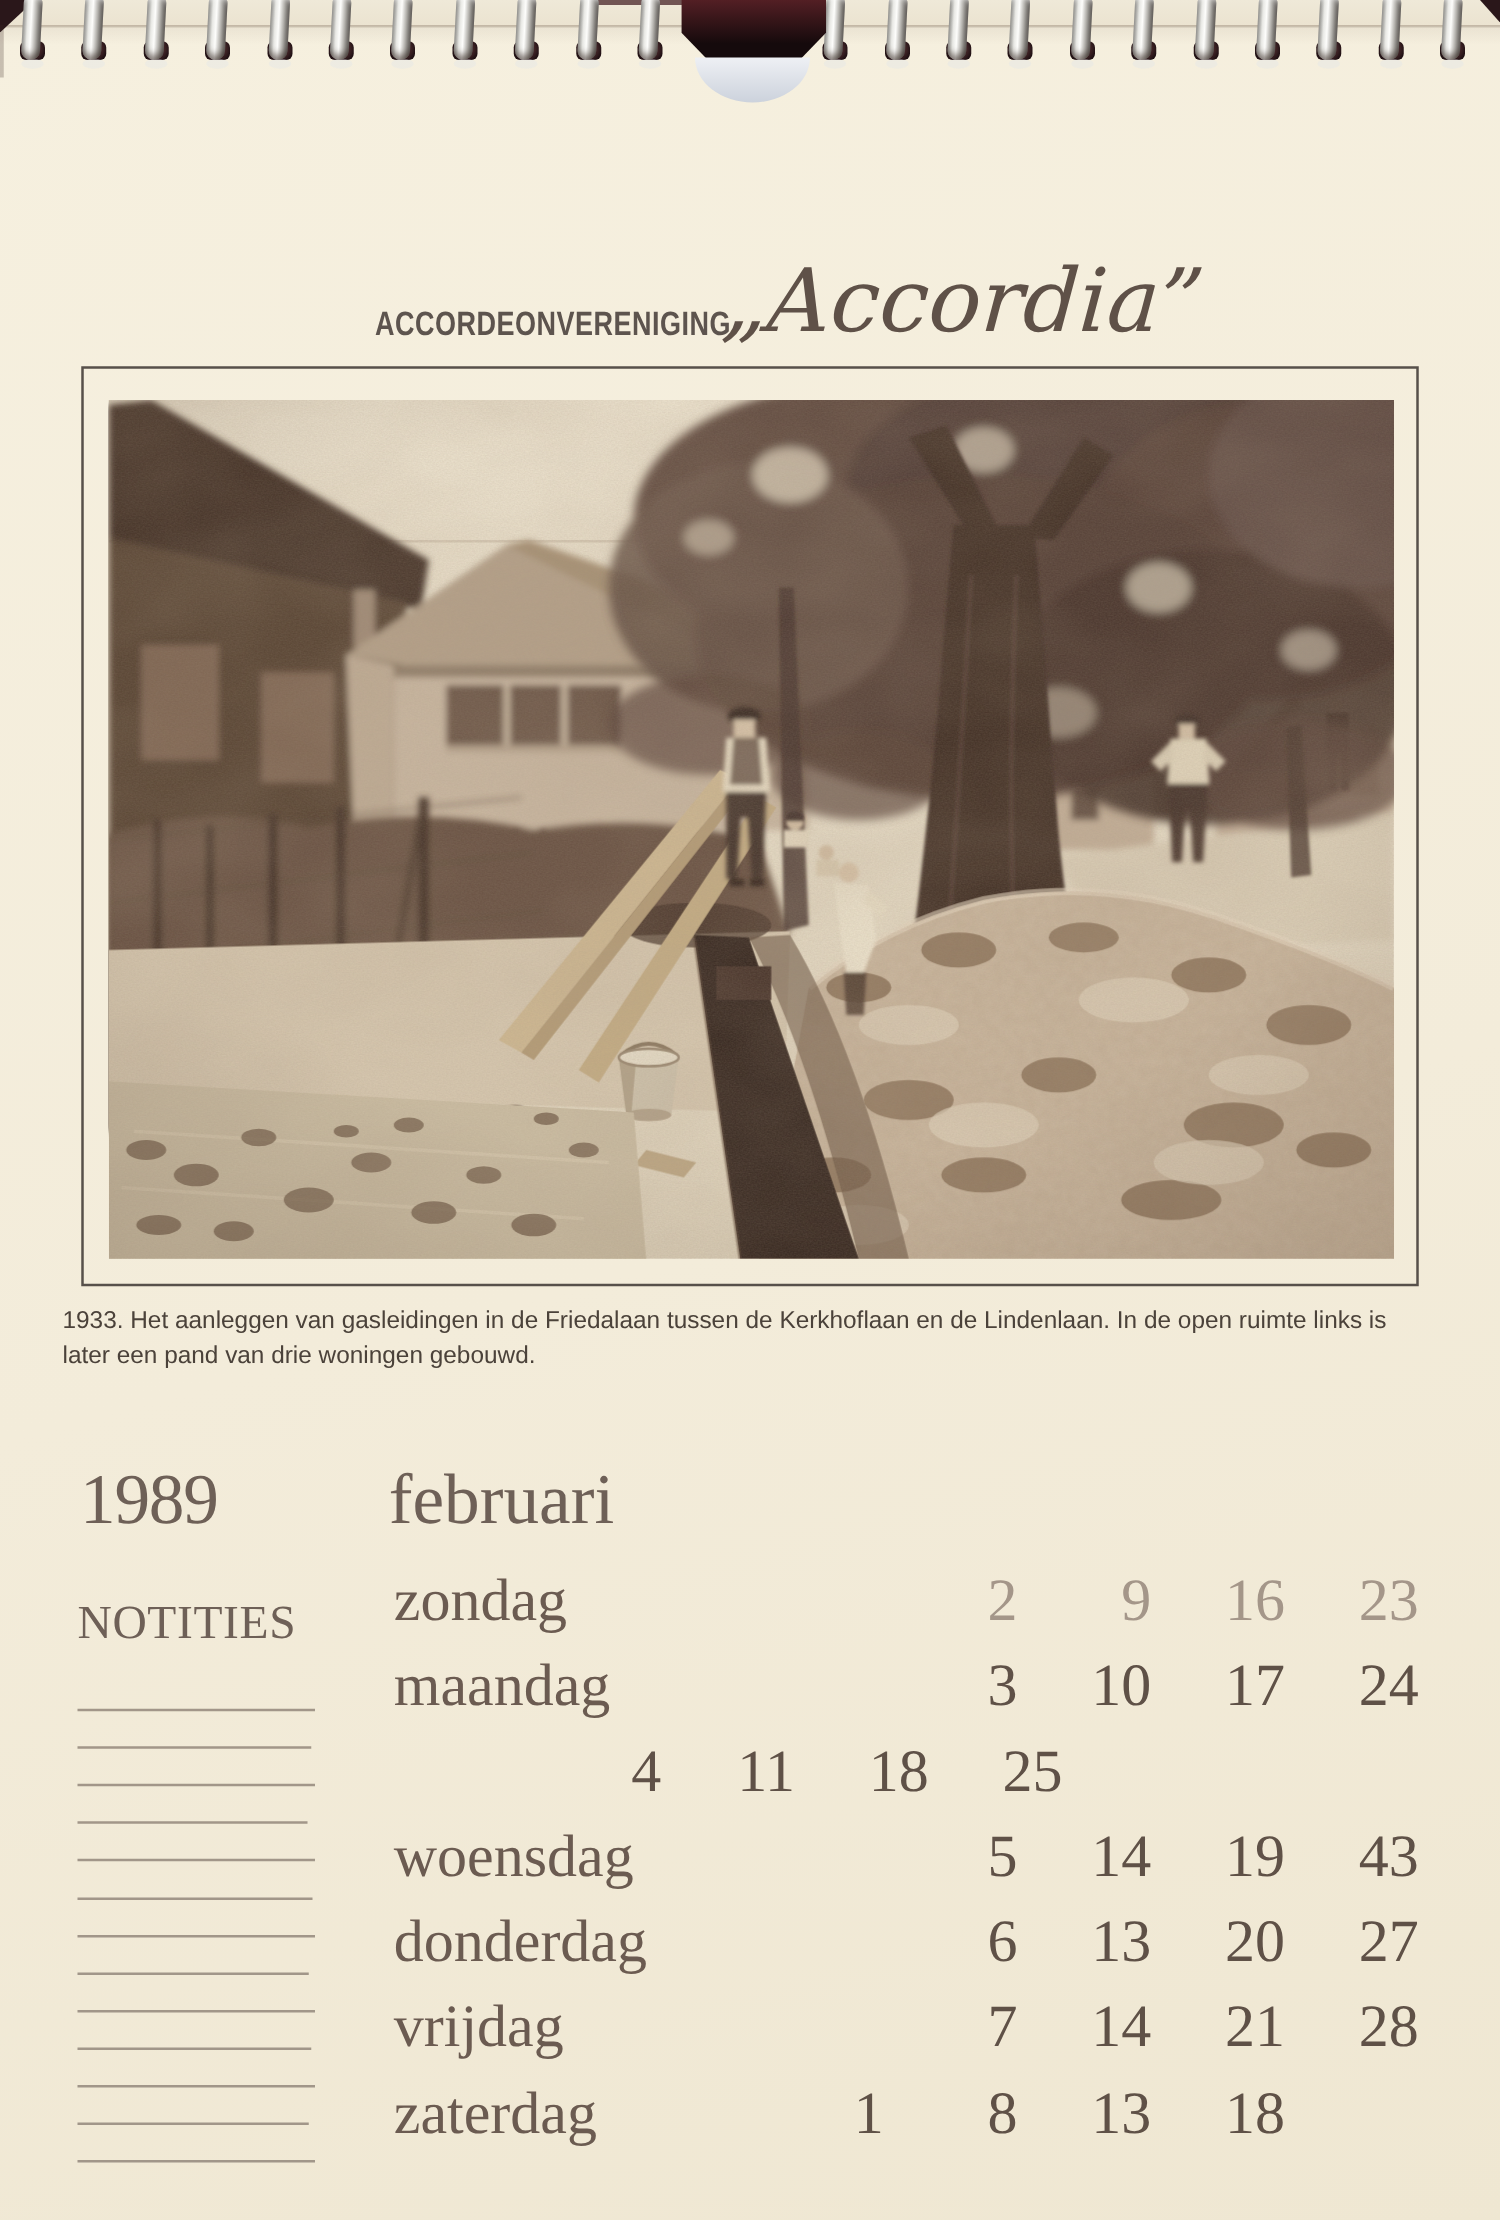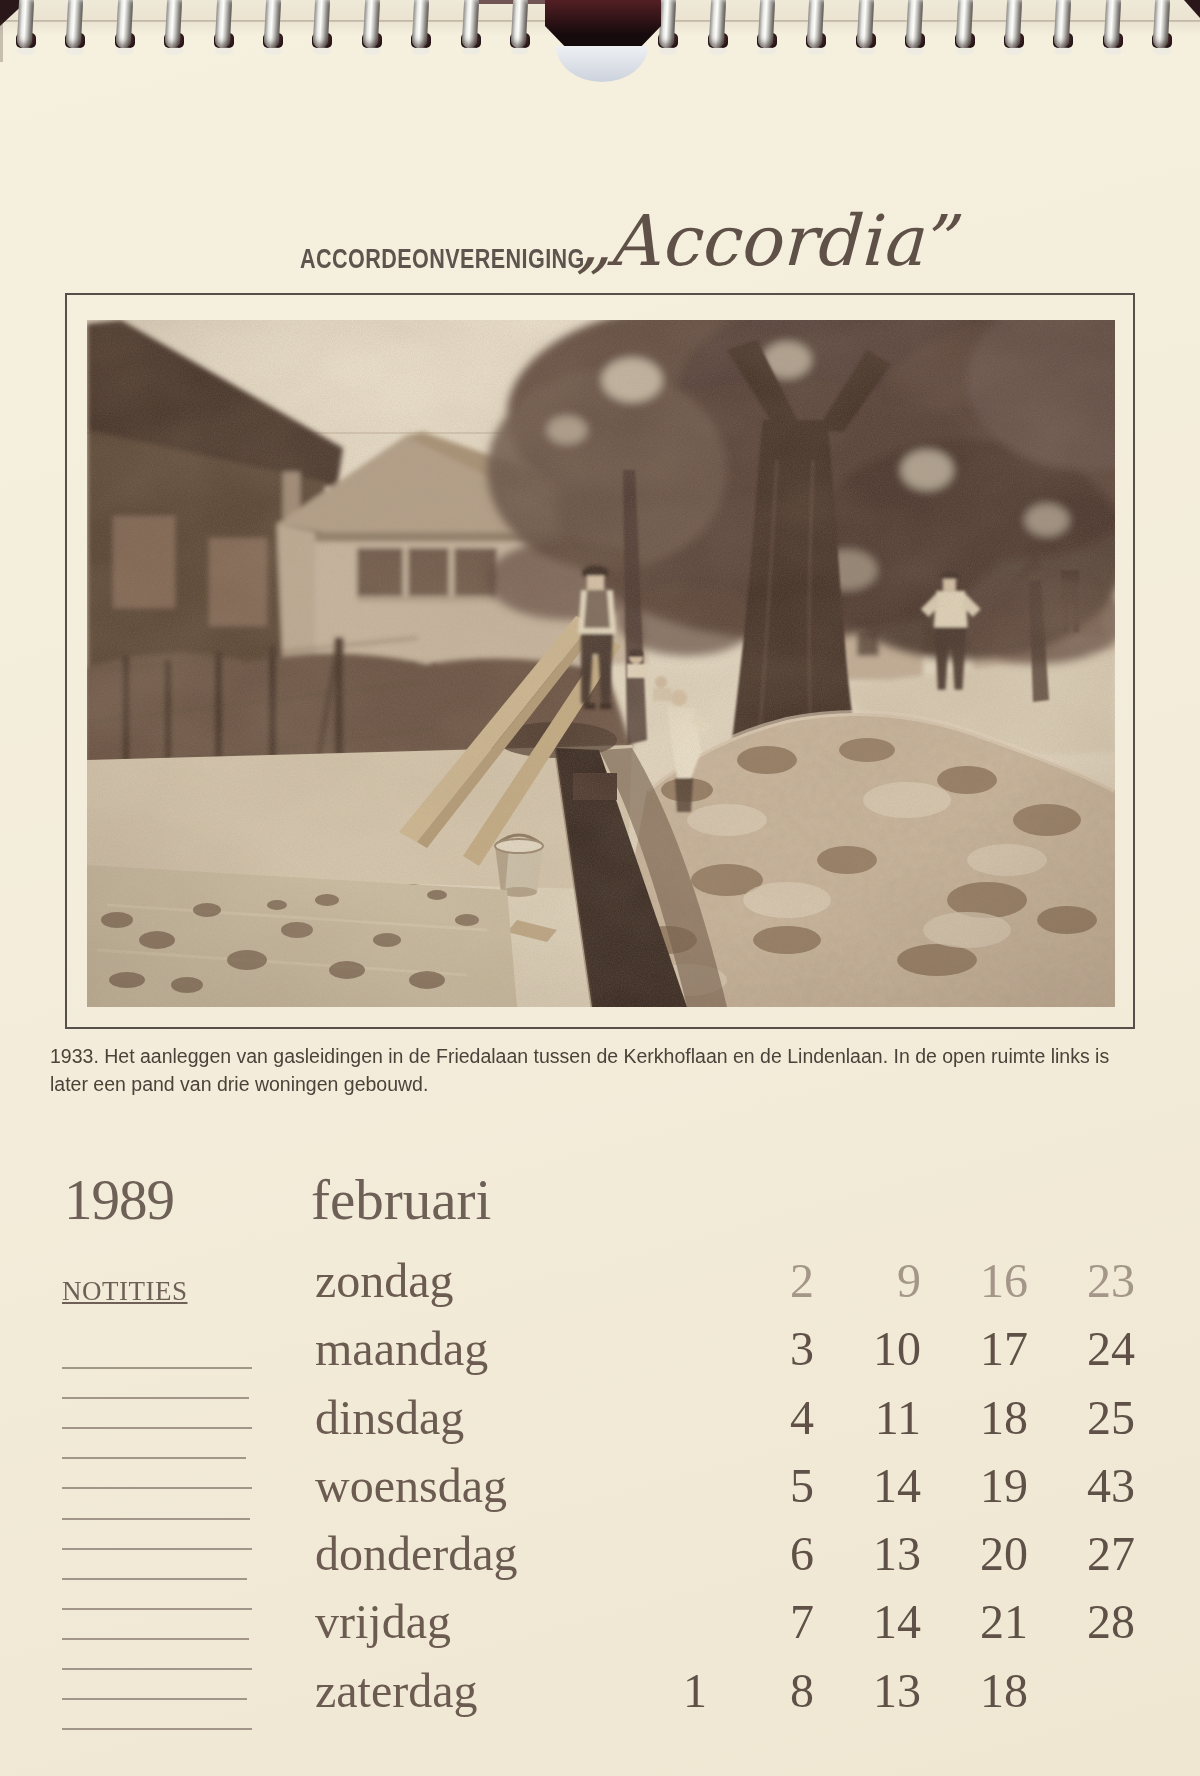--- a/index.html
+++ b/index.html
@@ -57,22 +57,22 @@
   .photo{position:absolute;left:87px;top:320px;width:1028px;height:687px;}
   .photo svg{display:block;width:100%;height:100%;}
   .caption{position:absolute;left:50px;top:1042px;width:1096px;
            font-family:"Liberation Sans",sans-serif;font-size:19.5px;line-height:28px;
            color:var(--caption);}
 
   
   .year{position:absolute;left:64px;top:1167px;font-size:57px;color:var(--heading);
         letter-spacing:-1px;}
   .month{position:absolute;left:311px;top:1167px;font-size:57px;color:var(--heading);}
-  .notities{position:absolute;left:62px;top:1276px;font-size:27px;color:var(--heading);
-        letter-spacing:.5px;text-decoration:underline;}
+  .notities{position:absolute;left:62px;top:1276px;font-size:38px;color:var(--heading);
+        letter-spacing:.5px;}
   .note-line{position:absolute;height:2px;background:var(--line);opacity:.8;}
   .cal-rows{position:absolute;left:315px;top:1256px;width:820px;height:480px;}
   .cal-row{position:absolute;left:0;width:820px;display:flex;line-height:50px;
            font-size:48px;}
   .day{width:285px;color:var(--ink);}
   .num{width:107px;text-align:right;color:var(--num);}
   .num.sun{color:var(--sunday);}
 </style>
 </head>
 <body>
@@ -433,21 +433,20 @@
     </div>
     <div class="cal-row" style="top:68px">
       <span class="day">maandag</span>
       <span class="num"></span>
       <span class="num">3</span>
       <span class="num">10</span>
       <span class="num">17</span>
       <span class="num">24</span>
     </div>
     <div class="cal-row" style="top:137px">
-      <span class="day">dinsdag</span>
       <span class="num"></span>
       <span class="num">4</span>
       <span class="num">11</span>
       <span class="num">18</span>
       <span class="num">25</span>
     </div>
     <div class="cal-row" style="top:205px">
       <span class="day">woensdag</span>
       <span class="num"></span>
       <span class="num">5</span>

